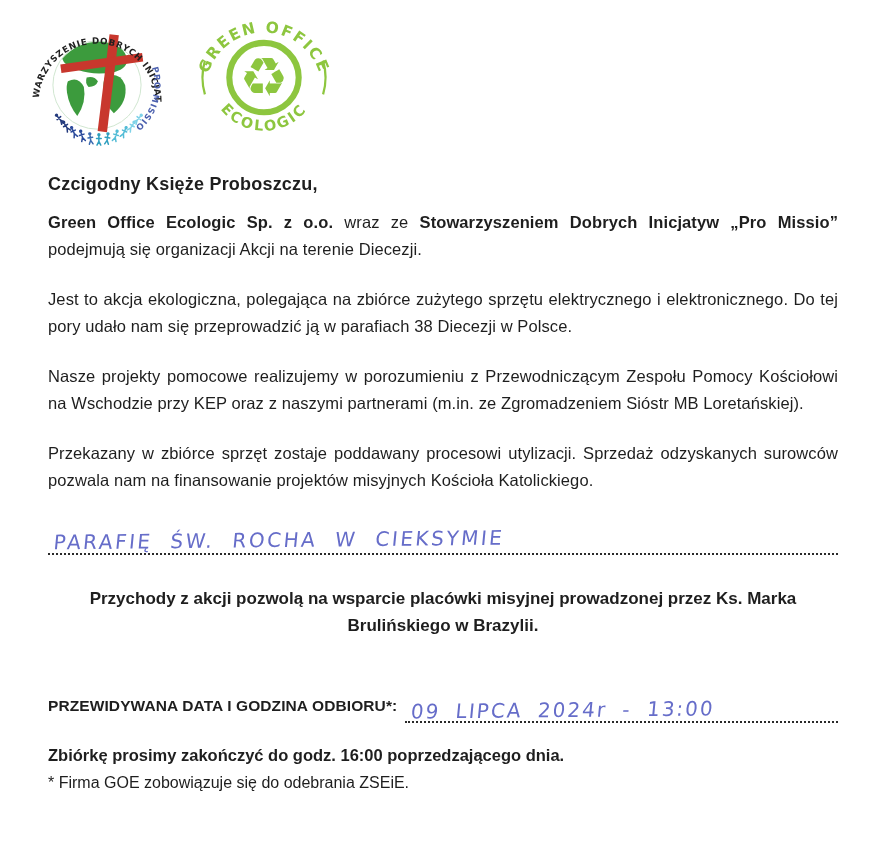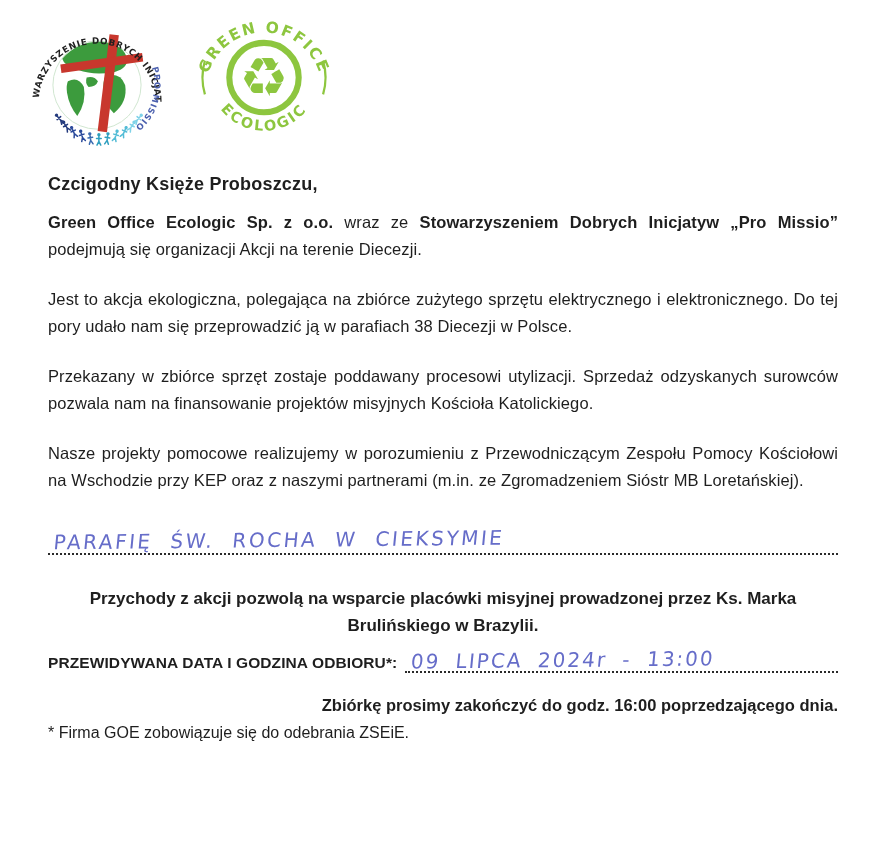--- a/index.html
+++ b/index.html
@@ -55,38 +55,39 @@
     position:absolute; left:6px; bottom:1px;
     font-size:20px; letter-spacing:2.5px; word-spacing:9px;
   }
 
   .proceeds {
     margin:30px 36px 0 36px;
     text-align:center; font-weight:bold; font-size:17px; line-height:27px;
   }
 
   .pickup-row {
-    display:flex; align-items:flex-end;
+    display:flex; align-items:center;
+    margin-top:50px;
   }
   .pickup-label {
     font-weight:bold; font-size:15.5px; letter-spacing:0.1px;
     white-space:nowrap; padding-bottom:1px;
   }
   .dotline {
     flex:1; position:relative; height:32px; margin-left:8px;
     border-bottom:2.5px dotted #2a2a2a;
   }
   .dotline .handwriting {
     position:absolute; left:6px; bottom:-1px;
     font-size:20px; letter-spacing:2px; word-spacing:7px;
   }
 
   .deadline {
     margin:20px 0 0 0;
-    font-weight:bold; font-size:16.5px; line-height:24px;text-align:right;
+    font-weight:bold; font-size:16.5px; line-height:24px;
   }
   .footnote {
     margin:4px 0 0 0;
     font-size:16px; line-height:24px;
   }
 
   svg text { font-family:"DejaVu Sans", sans-serif; }
 </style>
 </head>
 <body>
@@ -189,23 +190,23 @@
   </div>
 
   <div class="content">
 
     <div class="salutation">Czcigodny Księże Proboszczu,</div>
 
     <p class="body first"><b>Green Office Ecologic Sp. z o.o.</b><span> wraz ze </span><b>Stowarzyszeniem Dobrych Inicjatyw „Pro Missio”</b><span> podejmują się organizacji Akcji na terenie Diecezji.</span></p>
 
     <p class="body">Jest to akcja ekologiczna, polegająca na zbiórce zużytego sprzętu elektrycznego i elektronicznego. Do tej pory udało nam się przeprowadzić ją w parafiach 38 Diecezji w Polsce.</p>
 
+    <p class="body">Nasze projekty pomocowe realizujemy w porozumieniu z Przewodniczącym Zespołu Pomocy Kościołowi na Wschodzie przy KEP oraz z naszymi partnerami (m.in. ze Zgromadzeniem Sióstr MB Loretańskiej).</p>
+
     <p class="body">Przekazany w zbiórce sprzęt zostaje poddawany procesowi utylizacji. Sprzedaż odzyskanych surowców pozwala nam na finansowanie projektów misyjnych Kościoła Katolickiego.</p>
-
-    <p class="body">Nasze projekty pomocowe realizujemy w porozumieniu z Przewodniczącym Zespołu Pomocy Kościołowi na Wschodzie przy KEP oraz z naszymi partnerami (m.in. ze Zgromadzeniem Sióstr MB Loretańskiej).</p>
 
 
     <div class="writein">
       <span class="handwriting">PARAFIĘ ŚW. ROCHA W CIEKSYMIE</span>
     </div>
 
     <p class="proceeds">Przychody z akcji pozwolą na wsparcie placówki misyjnej prowadzonej przez Ks. Marka Brulińskiego w Brazylii.</p>
 
     <div class="pickup-row">
       <span class="pickup-label">PRZEWIDYWANA DATA I GODZINA ODBIORU*:</span>

